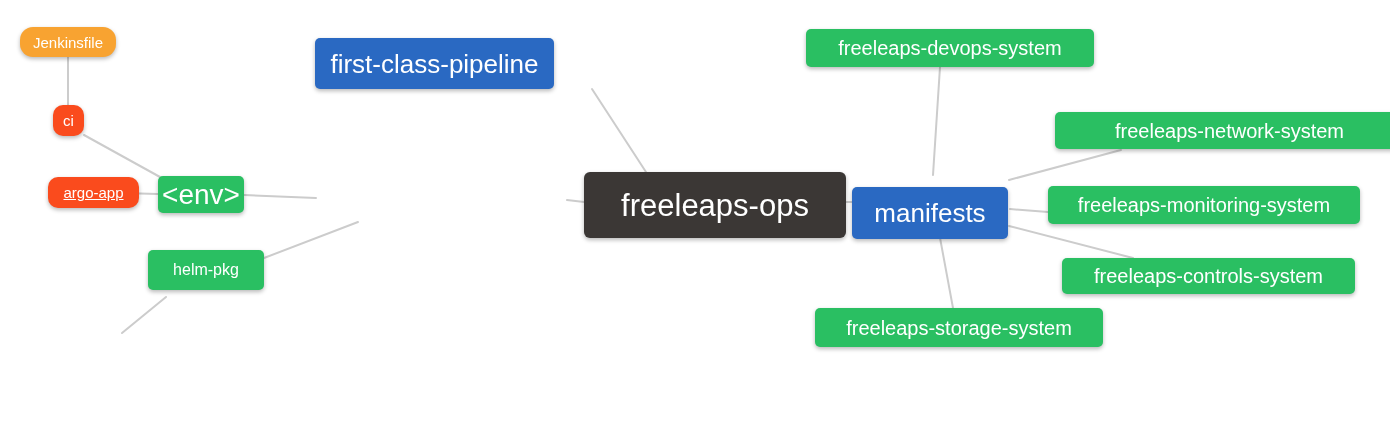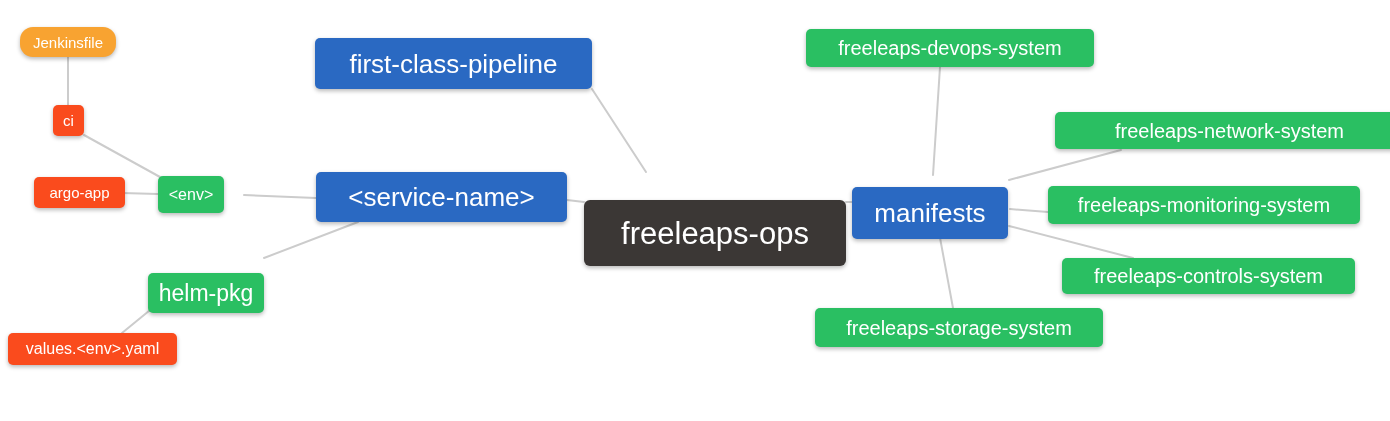--- a/index.html
+++ b/index.html
@@ -19,21 +19,21 @@
     border-radius:5px;
     box-shadow:0 2px 4px rgba(0,0,0,0.28);
     white-space:nowrap;
     box-sizing:border-box;
     cursor:pointer;
     user-select:none;
     line-height:1;
   }
   .node.blue{background:var(--blue,#2a69c2);}
   .node.green{background:var(--green,#2abf62);}
-  .node.red{background:var(--red,#fa4b1d);}
+  .node.red{background:var(--red,#fa4b1d);border-radius:10px;}
   .node.orange{background:var(--orange,#f8a331);border-radius:13px;}
   .node.dark{background:var(--dark,#3b3735);border-radius:6px;}
 </style>
 </head>
 <body>
 
 <div class="canvas" style="background: rgb(255, 255, 255);">
 
   <svg class="edges">
     <line class="edge" x1="68" y1="57" x2="68" y2="105"></line>
@@ -49,33 +49,31 @@
     <line class="edge" x1="1009" y1="180" x2="1121" y2="150"></line>
     <line class="edge" x1="1010" y1="209" x2="1048" y2="212"></line>
     <line class="edge" x1="1009" y1="226" x2="1133" y2="258"></line>
     <line class="edge" x1="938" y1="227" x2="953" y2="308"></line>
   </svg>
 
   <div class="node orange" style="left:20px;top:27px;width:96px;height:30px;font-size:15px;">Jenkinsfile</div>
 
   <div class="node red" style="left:53px;top:105px;width:31px;height:31px;font-size:15px;">ci</div>
 
-  <div class="node red" style="left:34px;top:177px;width:91px;height:31px;font-size:15px;">argo-app</div>
+  <div class="node red" style="left:48px;top:177px;width:91px;height:31px;font-size:15px;text-decoration:underline;">argo-app</div>
 
-  <div class="node green" style="left:158px;top:176px;width:66px;height:37px;font-size:16px;">&lt;env&gt;</div>
+  <div class="node green" style="left:158px;top:176px;width:86px;height:37px;font-size:28px;">&lt;env&gt;</div>
 
-  <div class="node green" style="left:148px;top:273px;width:116px;height:40px;font-size:23px;">helm-pkg</div>
+  <div class="node green" style="left:148px;top:250px;width:116px;height:40px;font-size:16px;">helm-pkg</div>
 
-  <div class="node red" style="left:8px;top:333px;width:169px;height:32px;font-size:16px;">values.&lt;env&gt;.yaml</div>
 
-  <div class="node blue" style="left:315px;top:38px;width:277px;height:51px;font-size:26px;">first-class-pipeline</div>
+  <div class="node blue" style="left:315px;top:38px;width:239px;height:51px;font-size:26px;">first-class-pipeline</div>
 
-  <div class="node blue" style="left:316px;top:172px;width:251px;height:50px;font-size:26px;">&lt;service-name&gt;</div>
 
-  <div class="node dark" style="left:584px;top:172px;width:262px;height:66px;font-size:31px;margin-top:28px;">freeleaps-ops</div>
+  <div class="node dark" style="left:584px;top:172px;width:262px;height:66px;font-size:31px;">freeleaps-ops</div>
 
   <div class="node blue" style="left:852px;top:175px;width:156px;height:52px;font-size:26px;margin-top:12px;">manifests</div>
 
   <div class="node green" style="left:797px;top:29px;width:288px;height:38px;font-size:20px;margin-left:9px;">freeleaps-devops-system</div>
 
   <div class="node green" style="left:1055px;top:112px;width:349px;height:37px;font-size:20px;">freeleaps-network-system</div>
 
   <div class="node green" style="left:1048px;top:186px;width:312px;height:38px;font-size:20px;">freeleaps-monitoring-system</div>
 
   <div class="node green" style="left:815px;top:308px;width:288px;height:39px;font-size:20px;">freeleaps-storage-system</div>

